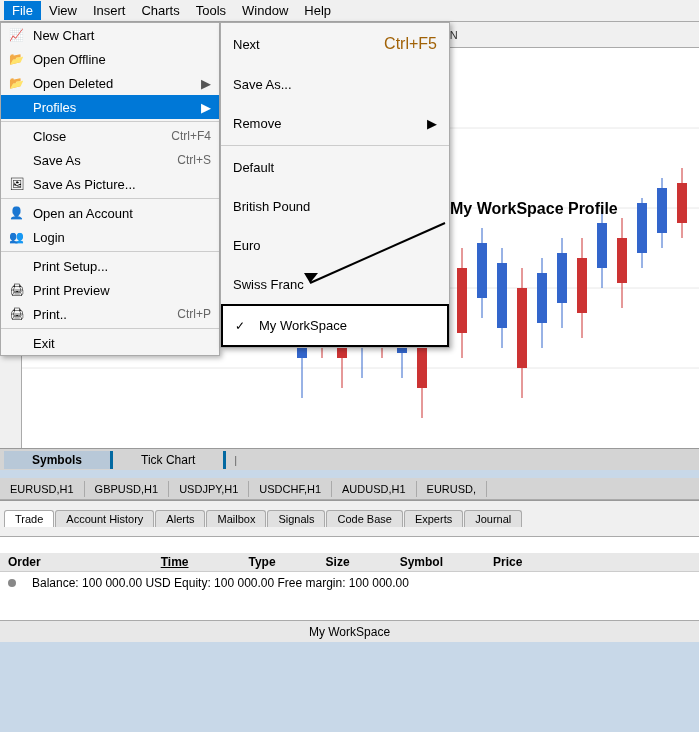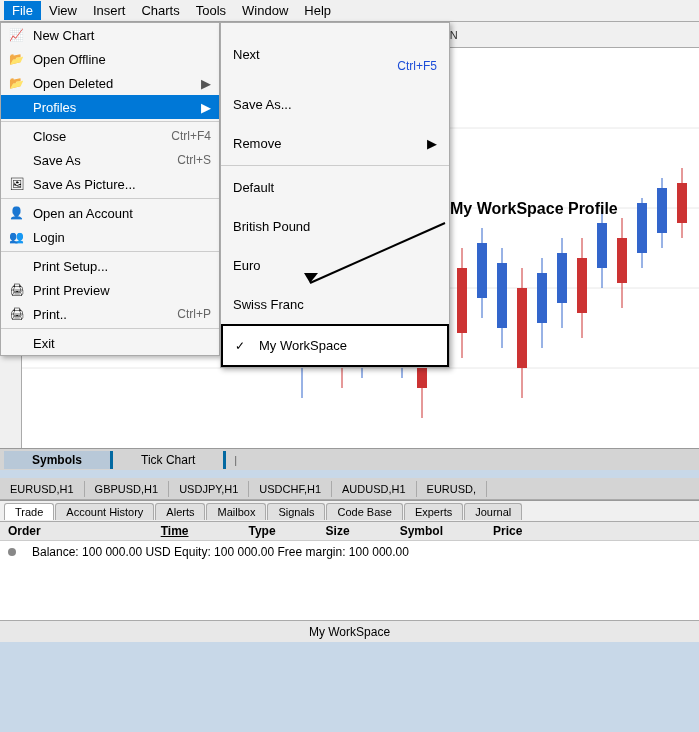--- a/index.html
+++ b/index.html
@@ -124,21 +124,21 @@
 
     
     .terminal-panel {
       height: 120px;
       background: #fff;
       border-top: 1px solid #999;
       display: flex;
       flex-direction: column;
     }
     .terminal-tabs {
-      height: 21px;
+      height: 36px;
       background: #f0f0f0;
       border-bottom: 1px solid #aaa;
       display: flex;
       align-items: center;
       padding: 0 4px;
       gap: 1px;
     }
     .terminal-tab {
       padding: 2px 10px;
       border: 1px solid #aaa;
@@ -152,20 +152,21 @@
       background: #fff;
     }
     .terminal-header-row {
       display: flex;
       gap: 20px;
       background: #e8e8e8;
       border-bottom: 1px solid #ccc;
       padding: 2px 8px;
       font-size: 12px;
       font-weight: bold;
+      margin-top: 16px;
     }
     .balance-row {
       padding: 4px 8px;
       font-size: 12px;
       color: #000;
       display: flex;
       align-items: center;
       gap: 16px;
     }
     .balance-dot {
@@ -259,23 +260,22 @@
     .profile-item {
       display: flex;
       align-items: center;
       padding: 12px 12px;
       cursor: pointer;
       font-size: 13px;
       gap: 8px;
     }
     .profile-item .shortcut {
       margin-left: auto;
-      color: #1d4ed8;
-      font-size: 12px;
-      margin-top: 24px;
+      color: #a16207;
+      font-size: 16px;
     }
     .profile-item .arrow {
       margin-left: auto;
     }
 
     
     .my-workspace-item {
       border: 2px solid #000;
       background: #fff;
     }

